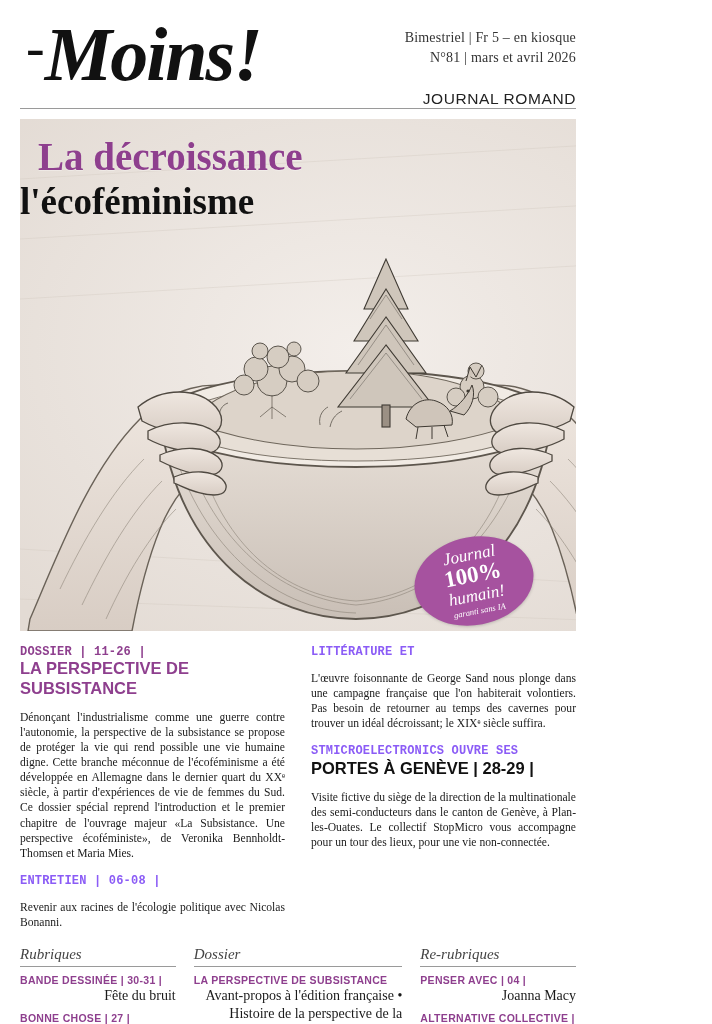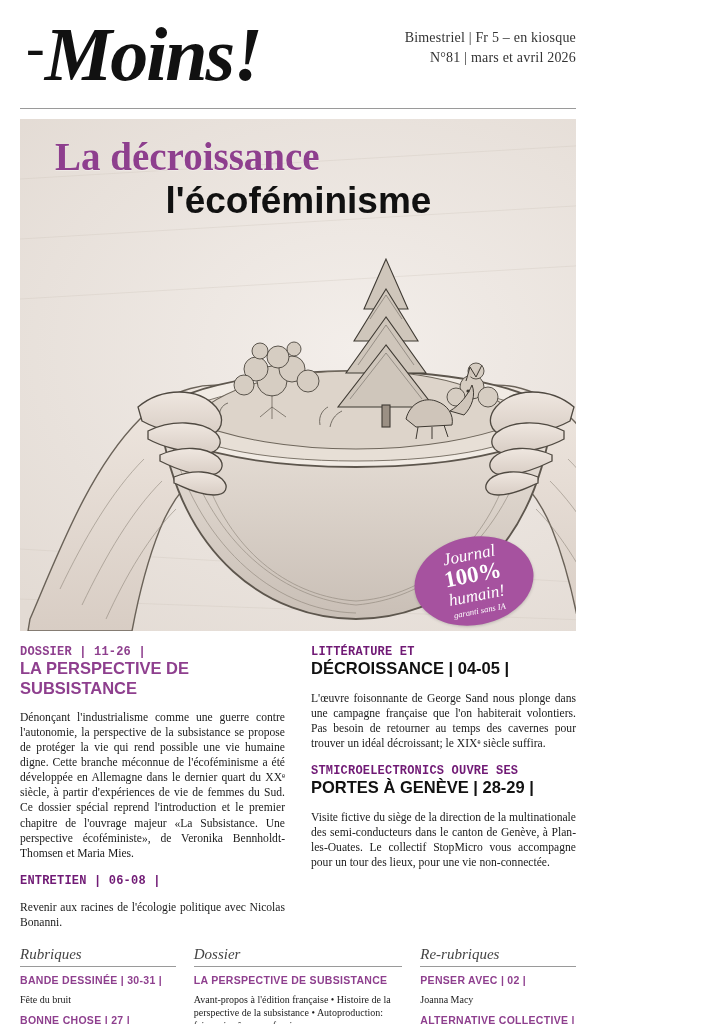--- a/index.html
+++ b/index.html
@@ -83,46 +83,45 @@
     overflow: hidden;
   }
   .cover svg { display: block; }
   .cover-title {
     position: absolute;
     top: 18px;
     left: 0;
     right: 8px;
     z-index: 5;
     pointer-events: none;
-    margin-left: 17px;
   }
   .ct-line1 {
     font-family: "Liberation Serif", serif;
     font-size: 39px;
     font-weight: bold;
     color: #8e3f8e;
     padding-left: 18px;
     line-height: 1.05;
     text-shadow: 0 1px 0 rgba(255,255,255,0.35);
   }
   .ct-line2 {
     font-family: "Liberation Serif", serif;
     font-size: 27px;
     font-style: italic;
     color: #8e3f8e;
     text-align: right;
     padding-right: 245px;
     margin-top: 2px;
   }
   .ct-line3 {
-    font-family: Liberation Sans, sans-serif;
+    font-family: Liberation Serif, serif;
     font-size: 37px;
     font-weight: bold;
     color: #111;
-    text-align: center;
+    text-align: left;
     padding-right: 8px;
     margin-top: 2px;
   }
 
   
   .badge {
     position: absolute;
     right: 42px;
     bottom: 6px;
     width: 120px;
@@ -153,21 +152,21 @@
   .col-right { width: 322px; }
 
   .kicker {
     font-family: Liberation Mono, monospace;
     font-size: 12px;
     font-weight: bold;
     color: #8e3f8e;
     line-height: 1.18;
     letter-spacing: 0.2px;
   }
-  .kicker.dark { color: #701a75; }
+  .kicker.dark { color: #8b5cf6; }
   .headline {
     font-family: "Liberation Sans", sans-serif;
     font-size: 16.5px;
     font-weight: bold;
     color: #8e3f8e;
     line-height: 1.18;
   }
   .headline.dark { color: #111; }
   .body {
     font-family: "Liberation Serif", serif;
@@ -200,39 +199,41 @@
   .fitem { margin-top: 7px; }
   .fitem-head {
     font-family: "Liberation Sans", sans-serif;
     font-size: 10.5px;
     font-weight: bold;
     color: #8e3f8e;
     letter-spacing: 0.3px;
   }
   .fitem-body {
     font-family: "Liberation Serif", serif;
-    font-size: 10px;
+    font-size: 14px;
     line-height: 1.28;
     color: #1a1a1a;
-    margin-top: 8px;
+    margin-top: 1px;
+    text-align: right;
   }
 </style>
 </head>
 <body>
 
 <div class="page">
 
   <div class="masthead">
     <div class="logo">
       <span class="dash">-</span><span>Moins!</span>
     </div>
     <div class="mast-right">
       <div class="issue-line">Bimestriel | Fr 5 – en kiosque</div>
       <div class="issue-line">N°81 | mars et avril 2026</div>
       <div class="subtitle">
+        <div>JOURNAL ROMAND</div>
       </div>
     </div>
   </div>
   <div class="rule"></div>
 
   <div class="cover">
     <svg width="672" height="512" viewBox="0 0 672 512">
       <defs>
         <radialGradient id="bg" cx="50%" cy="45%" r="70%">
           <stop offset="0%" stop-color="#f3eeea"></stop>
@@ -381,21 +382,20 @@
       </div>
       <div class="article tight">
         <div class="kicker dark">ENTRETIEN | 06-08 |</div>
         <div class="body">Revenir aux racines de l'écologie politique avec Nicolas Bonanni.</div>
       </div>
     </div>
 
     <div class="col-right">
       <div class="article">
         <div class="kicker dark">LITTÉRATURE ET</div>
-        <div class="headline dark">DÉCROISSANCE | 04-05 |</div>
         <div class="body">L'œuvre foisonnante de George Sand nous plonge dans une campagne française que l'on habiterait volontiers. Pas besoin de retourner au temps des cavernes pour trouver un idéal décroissant; le XIXᵉ siècle suffira.</div>
       </div>
       <div class="article tight">
         <div class="kicker dark">STMICROELECTRONICS OUVRE SES</div>
         <div class="headline dark">PORTES À GENÈVE | 28-29 |</div>
         <div class="body">Visite fictive du siège de la direction de la multinationale des semi-conducteurs dans le canton de Genève, à Plan-les-Ouates. Le collectif StopMicro vous accompagne pour un tour des lieux, pour une vie non-connectée.</div>
       </div>
     </div>
   </div>
 
@@ -420,21 +420,21 @@
       <div class="fitem">
         <div class="fitem-head">LA PERSPECTIVE DE SUBSISTANCE</div>
         <div class="fitem-body">Avant-propos à l'édition française • Histoire de la perspective de la subsistance • Autoproduction: faire soi-même son fusain</div>
       </div>
     </div>
 
     <div class="fcol">
       <div class="fcol-title">Re-rubriques</div>
       <div class="fcol-rule"></div>
       <div class="fitem">
-        <div class="fitem-head">PENSER AVEC | 02 |</div>
+        <div class="fitem-head">PENSER AVEC | 04 |</div>
         <div class="fitem-body">Joanna Macy</div>
       </div>
       <div class="fitem">
         <div class="fitem-head">ALTERNATIVE COLLECTIVE | 32-33 |</div>
         <div class="fitem-body">Marche mondiale des femmes</div>
       </div>
     </div>
   </div>
 
 </div>

